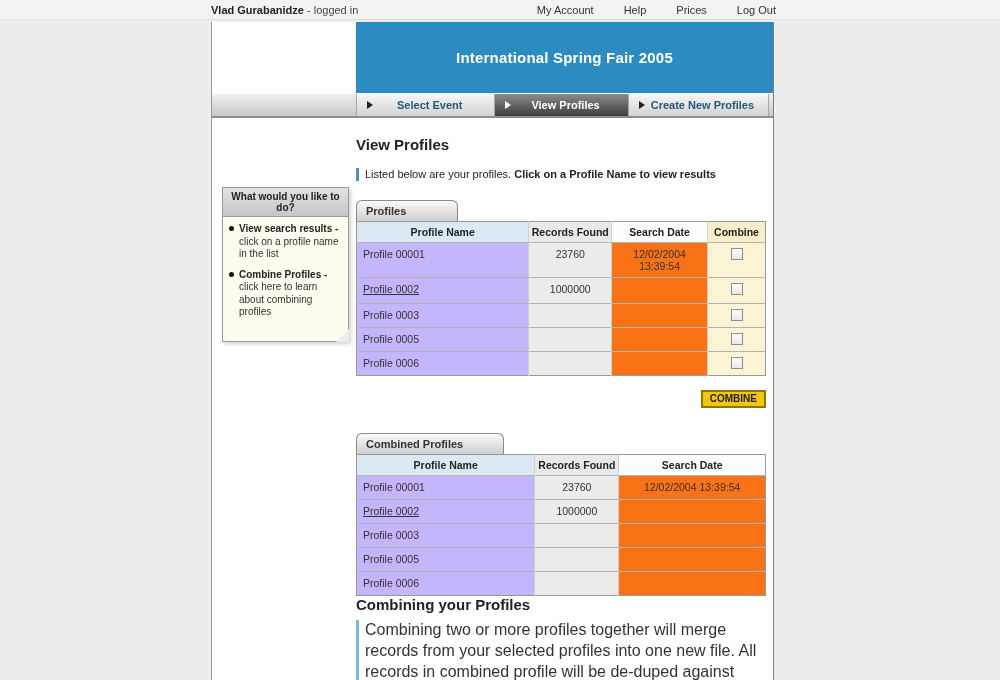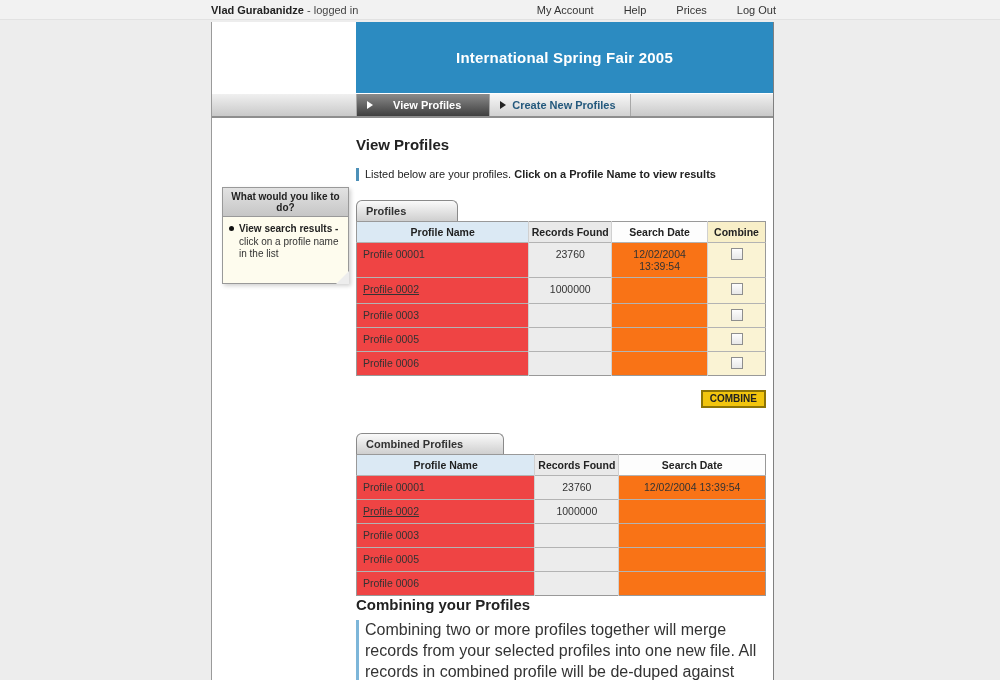--- a/index.html
+++ b/index.html
@@ -122,21 +122,21 @@
   .t1 .c-comb { width:58px; }
   
   .t2 .c-name { width:179px; }
   .t2 .c-rec  { width:84px; }
   .t2 .c-date { width:147px; }
 
   th.c-name { background:#dbe9f4; }
   th.c-rec  { background:#e9e9e9; }
   th.c-date { background:#fdfdfd; }
   th.c-comb { background:#f8efc8; }
-  td.c-name { background:#ef4444; text-align:left; }
+  td.c-name { background:#c4b5fd; text-align:left; }
   td.c-rec  { background:#ececec; text-align:center; }
   td.c-date { background:#f97316; text-align:center; }
   td.c-comb { background:#faf3d4; text-align:center; padding:4px 0; }
 
   tr.tall { height:33px; }
   tr.mid  { height:26px; }
   tr.std  { height:24px; }
 
   .profile-link { color:#333; text-decoration:underline; cursor:pointer; }
   .profile-plain { cursor:pointer; }
@@ -182,38 +182,47 @@
 <div class="container">
 
   <div class="hdr">
     <div class="logo-box"></div>
     <div class="banner">
       <span>International Spring Fair 2005</span>
     </div>
   </div>
 
   <div class="navbar">
+    <div class="nav-tab">
+      <span class="arrow"></span>
+      <span class="wide" style="padding:0 18px;">Select Event</span>
+    </div>
     <div class="nav-tab active">
       <span class="arrow"></span>
       <span style="padding:0 14px;">View Profiles</span>
     </div>
     <div class="nav-tab">
       <span class="arrow"></span>
       <span>Create New Profiles</span>
     </div>
   </div>
 
   <div class="sidebox">
     <div class="sidebox-hdr">What would you like to do?</div>
     <ul>
       <li>
         <span class="bullet-dot"></span>
         <span class="item-title">View search results -</span>
         <span>click on a profile name in the list</span>
       </li>
+      <li>
+        <span class="bullet-dot"></span>
+        <span class="item-title">Combine Profiles -</span>
+        <span>click here to learn about combining profiles</span>
+      </li>
     </ul>
     <span class="fold"></span>
   </div>
 
   <div class="main">
     <h1 class="page-title">View Profiles</h1>
 
     <div class="intro">
       <span>Listed below are your profiles. </span><b>Click on a Profile Name to view results</b>
     </div>

